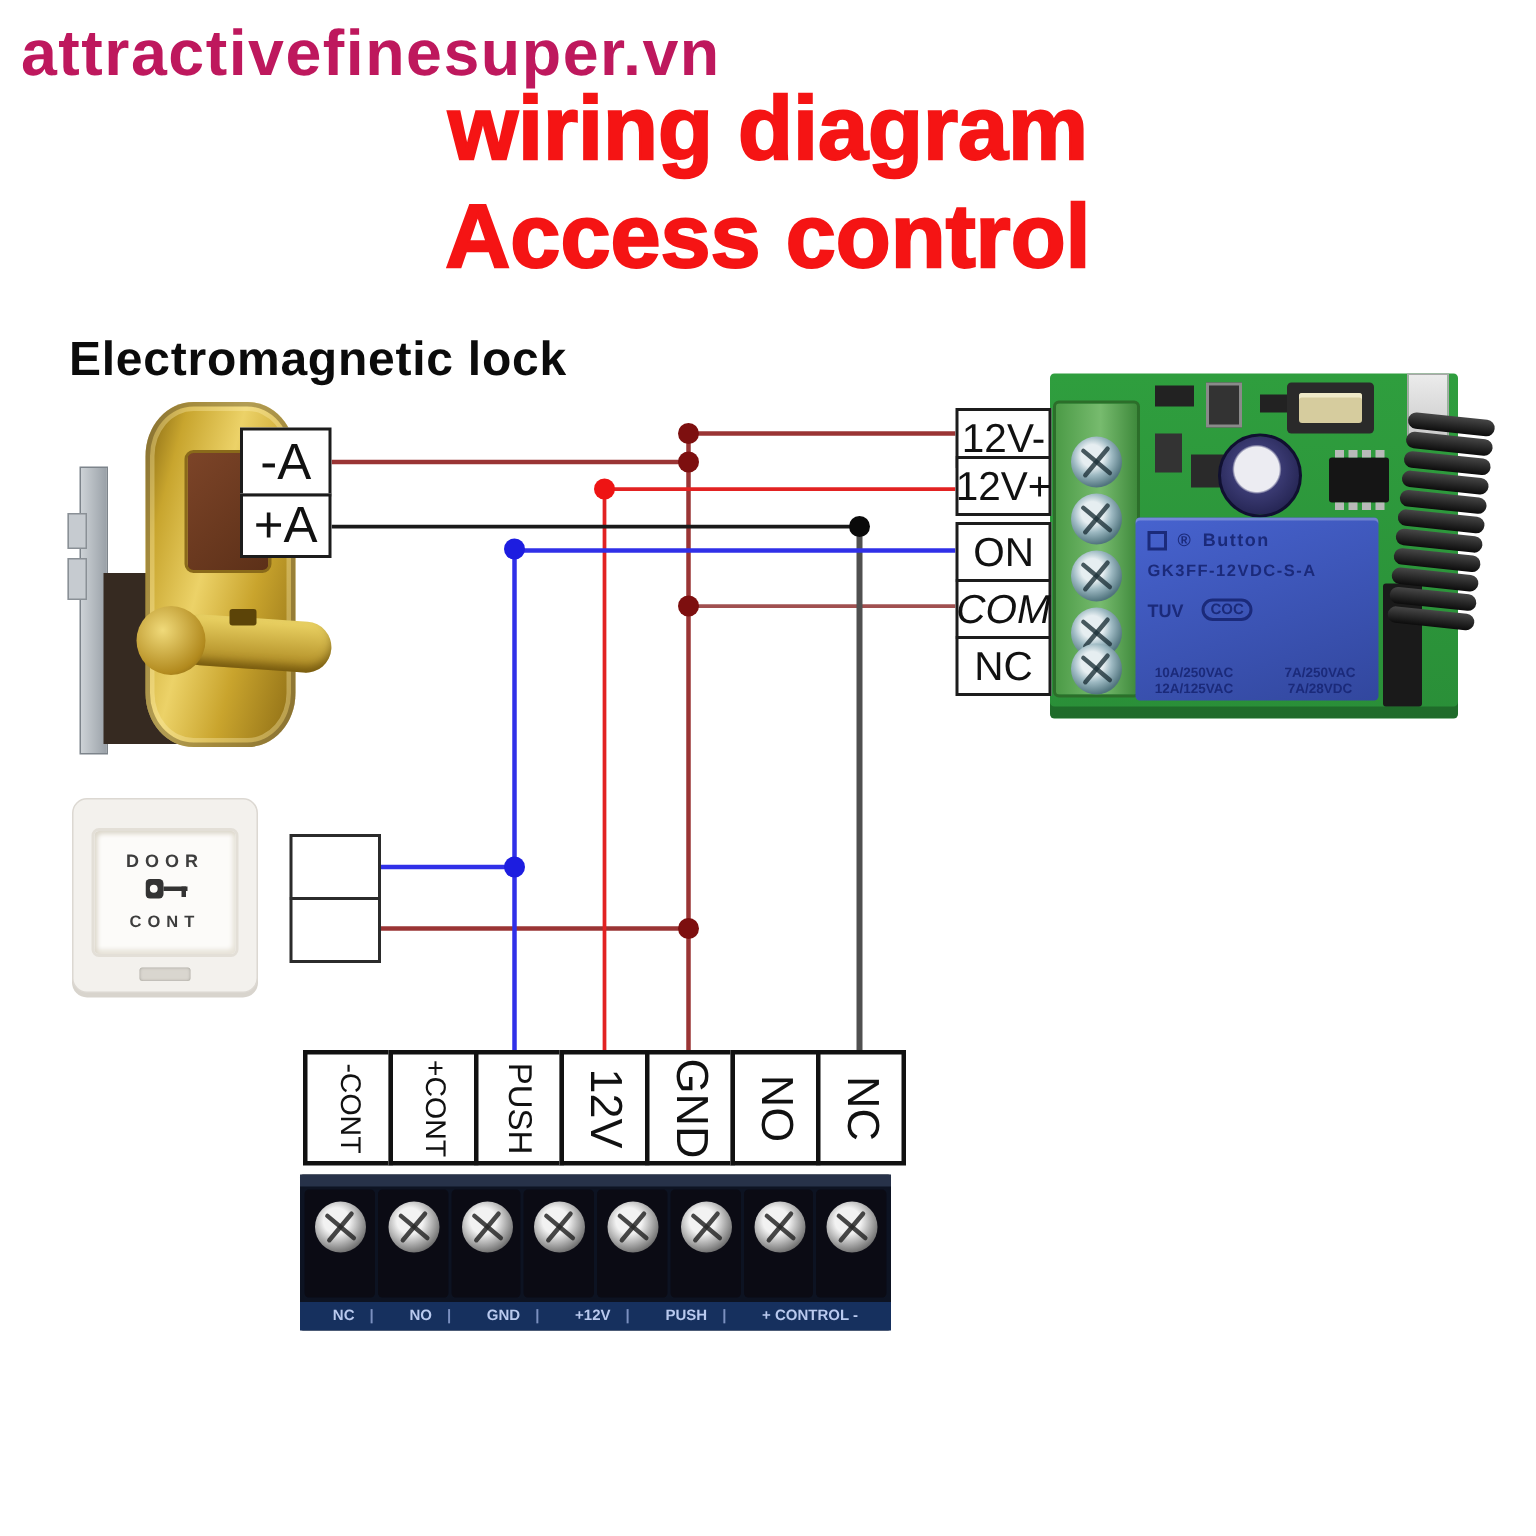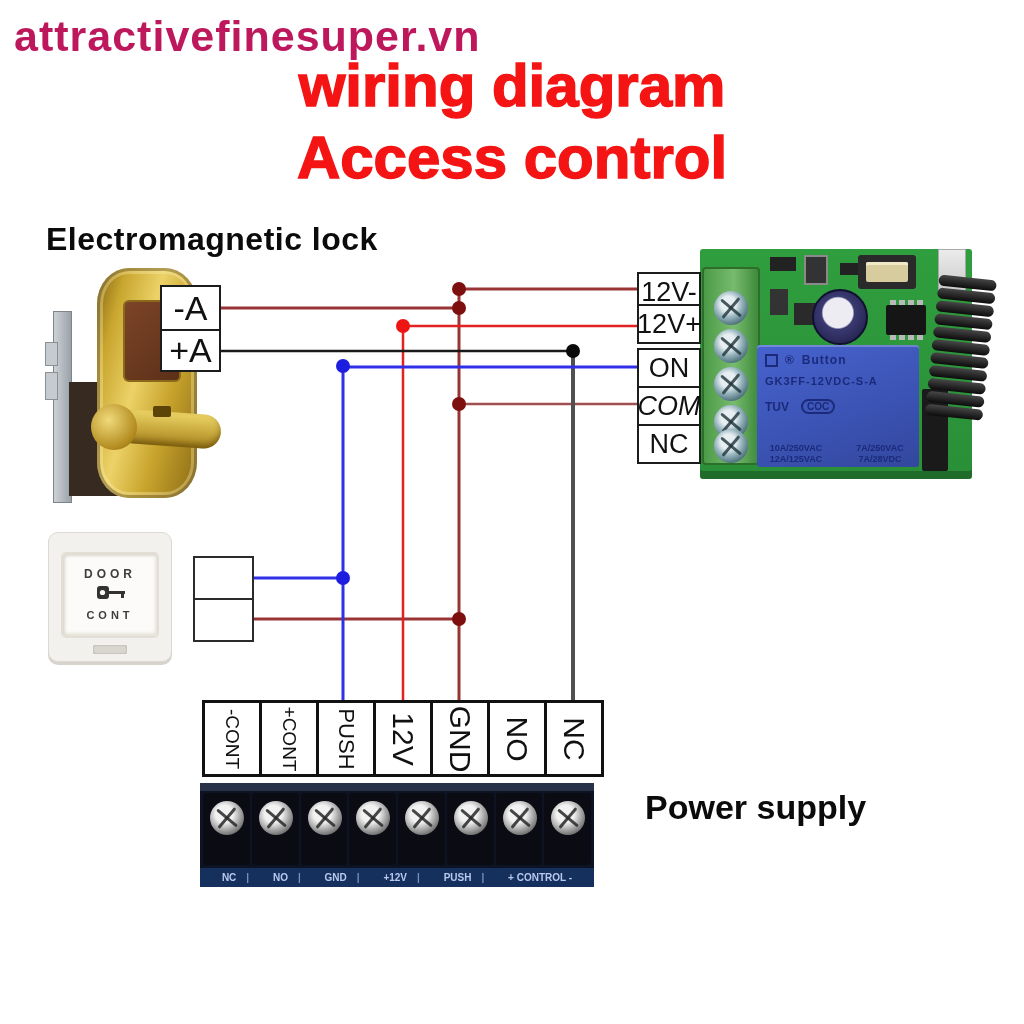--- a/index.html
+++ b/index.html
@@ -314,15 +314,14 @@
     </div>
     <div class="abs ps-strip">
       <span>NC</span>
       <span>NO</span>
       <span>GND</span>
       <span>+12V</span>
       <span>PUSH</span>
       <span>+ CONTROL -</span>
     </div>
   </div>
-  <div class="abs section-heading ps-heading">Power supply</div>
 
 </div>
 
 </body></html>

